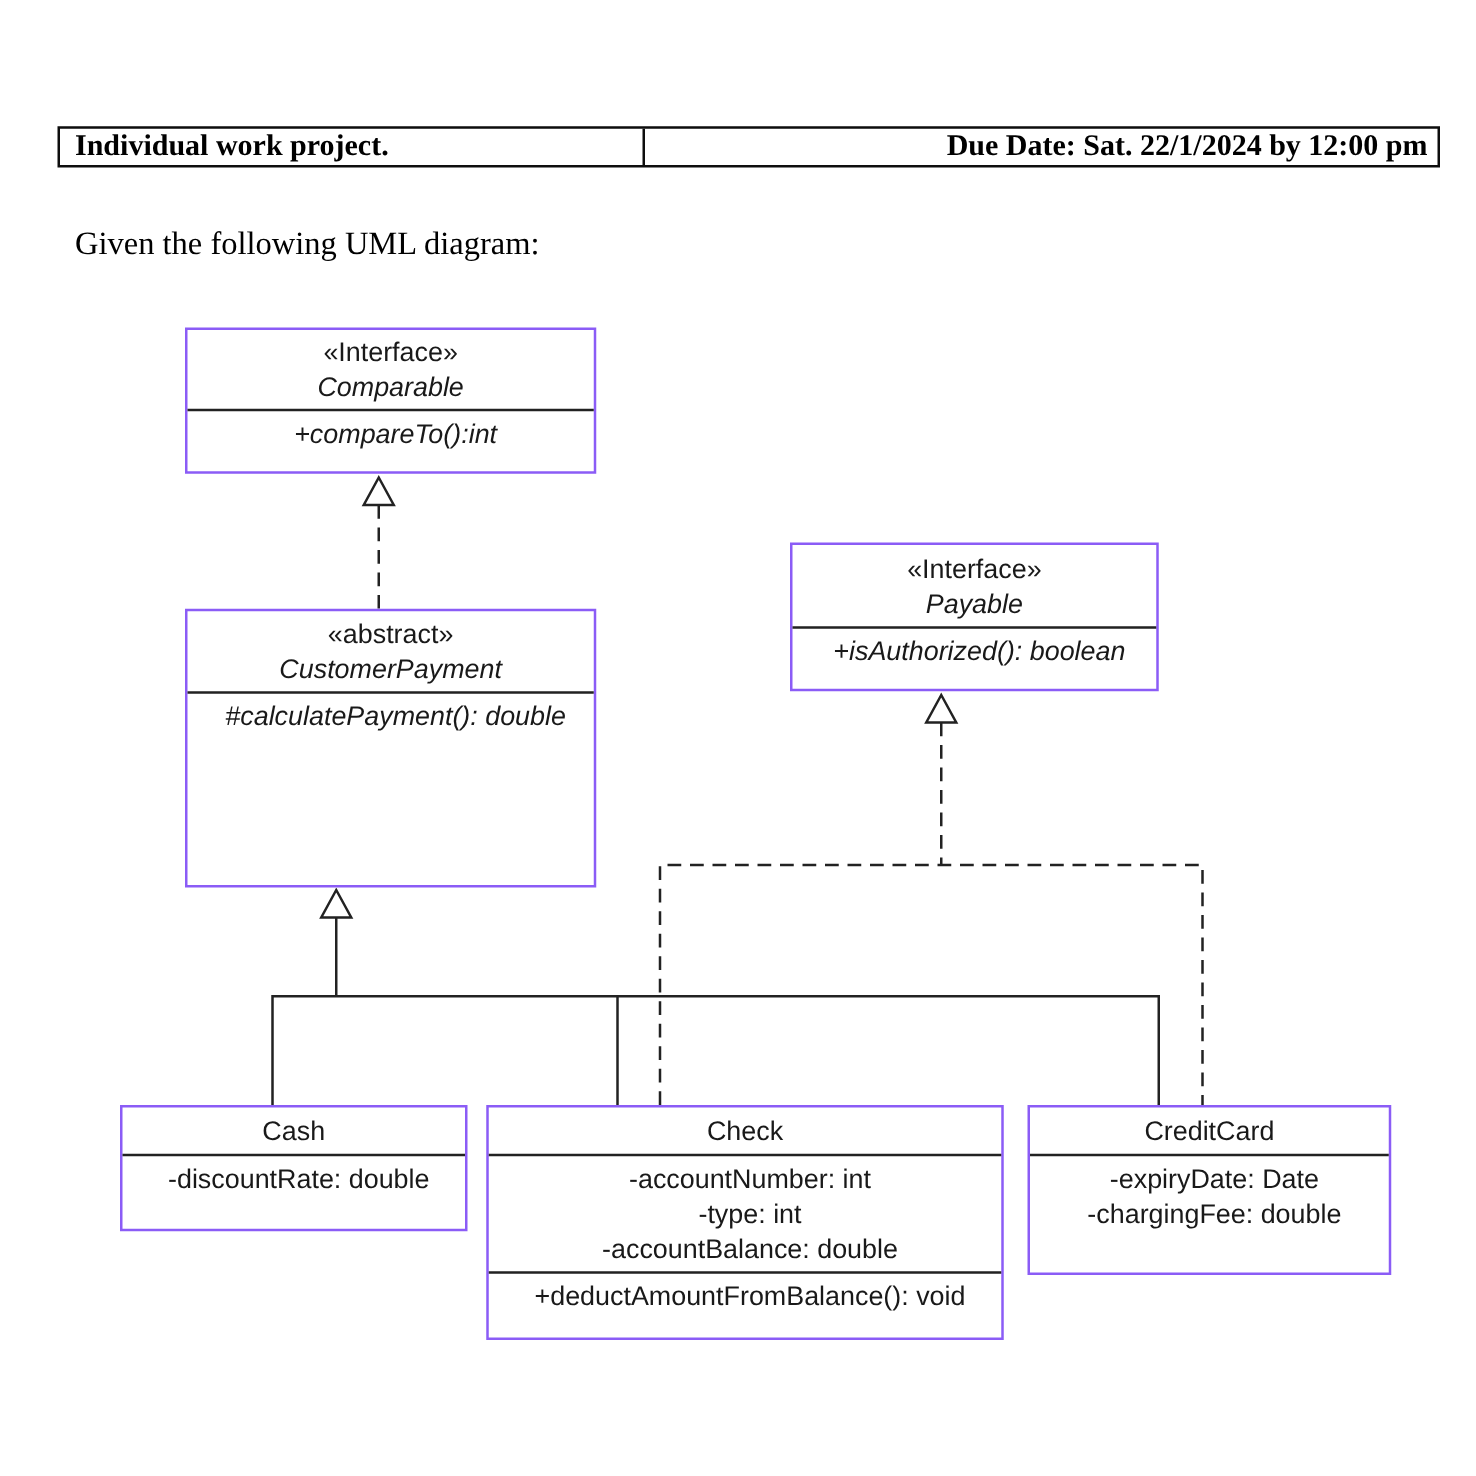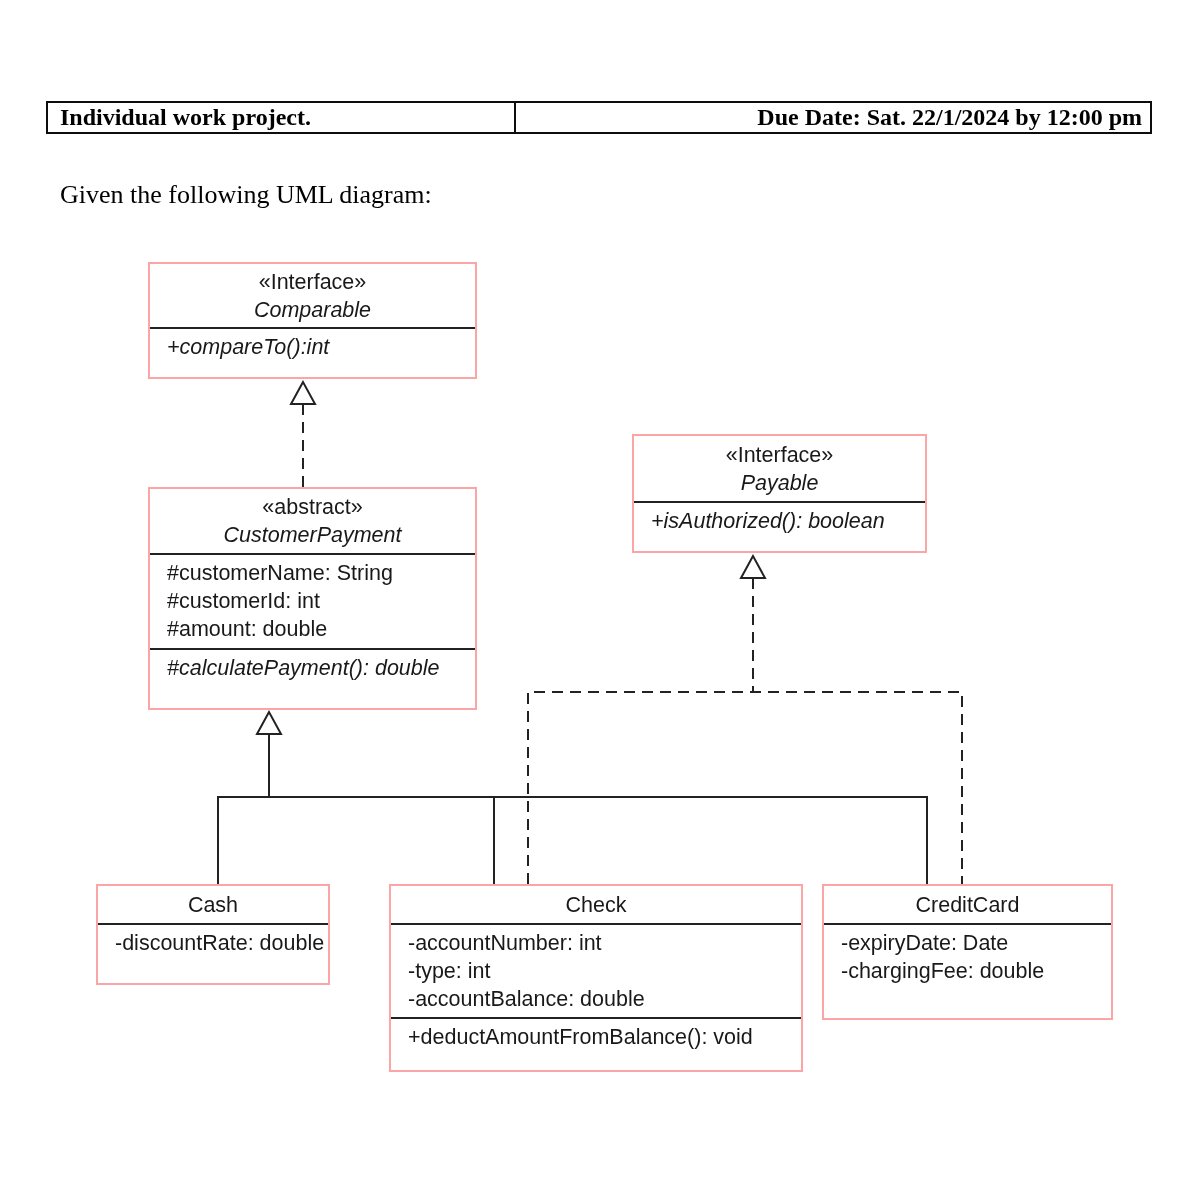--- a/index.html
+++ b/index.html
@@ -23,29 +23,29 @@
 
   .intro {
     left:60px; top:180px; font-family:"Liberation Serif", serif;
     font-size:26px; color:#000; white-space:nowrap;
   }
 
   
   .connector-layer { left:0; top:0; pointer-events:none; }
 
   .uml-box {
-    border:2px solid #fca5a5; background:#fff; color:#191919;
+    border:2px solid #8b5cf6; background:#fff; color:#191919;
     font-size:21.5px; line-height:28px;
   }
   .uml-head {
     border-bottom:2px solid #222;
     display:flex; flex-direction:column; justify-content:center; align-items:center;
     text-align:center;
   }
-  .uml-sec { padding:4px 9px 0 17px; }
+  .uml-sec { padding:4px 9px 0 17px;text-align:center; }
   .uml-sec.mid { border-bottom:2px solid #222; }
   .it { font-style:italic; }
   .member { white-space:nowrap; }
 </style>
 </head>
 <body>
 
 <div class="abs header-table">
   <div class="hcell-l">Individual work project.</div>
   <div class="hcell-r">Due Date: Sat. 22/1/2024 by 12:00 pm</div>
@@ -83,41 +83,36 @@
   <div class="uml-sec">
     <div class="member it">+compareTo():int</div>
   </div>
 </div>
 
 <div class="abs uml-box" style="left:148px; top:487px; width:329px; height:223px">
   <div class="uml-head" style="height:66px">
     <div>«abstract»</div>
     <div class="it">CustomerPayment</div>
   </div>
-  <div class="uml-sec mid" style="height:95px">
-    <div class="member">#customerName: String</div>
-    <div class="member">#customerId: int</div>
-    <div class="member">#amount: double</div>
-  </div>
   <div class="uml-sec">
     <div class="member it">#calculatePayment(): double</div>
   </div>
 </div>
 
 <div class="abs uml-box" style="left:632px; top:434px; width:295px; height:119px">
   <div class="uml-head" style="height:67px">
     <div>«Interface»</div>
     <div class="it">Payable</div>
   </div>
   <div class="uml-sec">
     <div class="member it">+isAuthorized(): boolean</div>
   </div>
 </div>
 
-<div class="abs uml-box" style="left:96px; top:884px; width:234px; height:101px">
+<div class="abs uml-box" style="left:96px; top:884px; width:278px; height:101px">
   <div class="uml-head" style="height:39px">
     <div>Cash</div>
   </div>
   <div class="uml-sec">
     <div class="member">-discountRate: double</div>
   </div>
 </div>
 
 <div class="abs uml-box" style="left:389px; top:884px; width:414px; height:188px">
   <div class="uml-head" style="height:39px">

